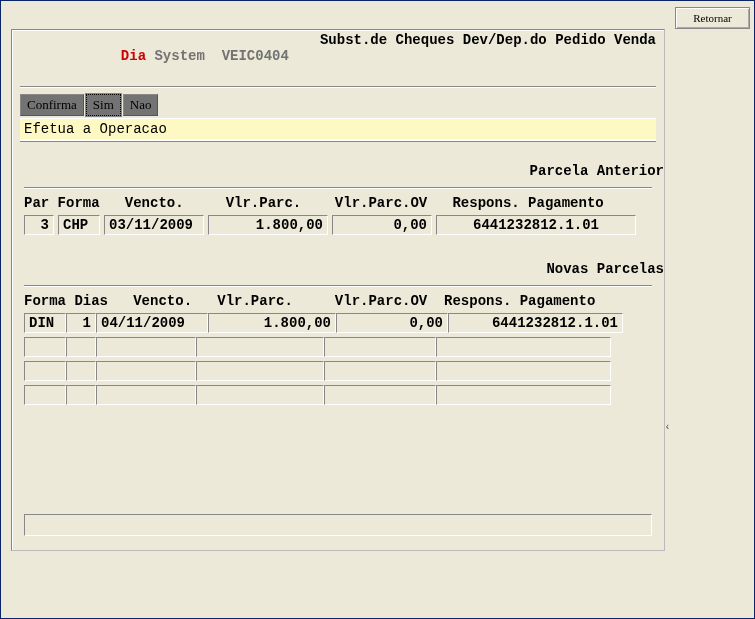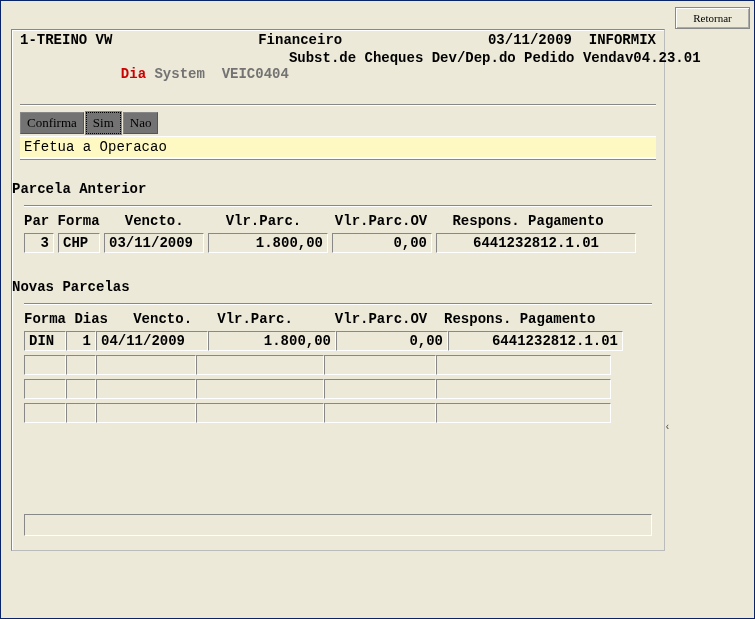--- a/index.html
+++ b/index.html
@@ -141,21 +141,21 @@
     position: relative;
   }
   .section-title::after{
     content:"";
     position:absolute;
     left:0; right:0; bottom:-3px;
     height:1px; background:#888;
   }
 
   .center-label {
-    text-align: left;
+    text-align: right;
     font-family: "Courier New", monospace;
     font-weight: bold;
     font-size: 14px;
     margin: 22px 0 8px 0;
   }
   .thin-divider {
     margin: 2px 12px 6px 12px;
     height: 2px;
     border-top: 1px solid #888;
     border-bottom: 1px solid #fff;
@@ -222,31 +222,25 @@
 <body>
 
 <div class="window">
 
 
   <div class="client">
     <div class="main-area">
 
       <div class="panel">
 
-        <div class="hdr-line1 mono">
-          <span>1-TREINO VW</span>
-          <span>Financeiro</span>
-          <span><span>03/11/2009</span>  <span>INFORMIX</span></span>
-        </div>
         <div class="hdr-line2 mono">
           <span>
             <span class="hdr-dia">Dia</span><span class="hdr-black"> System  VEIC0404</span>
           </span>
           <span>Subst.de Cheques Dev/Dep.do Pedido Venda</span>
-          <span>v04.23.01</span>
         </div>
 
         <div class="divider"></div>
 
         <div class="toolbar">
           <button class="tb-btn">Confirma</button>
           <button class="tb-btn selected">Sim</button>
           <button class="tb-btn">Nao</button>
         </div>
 

